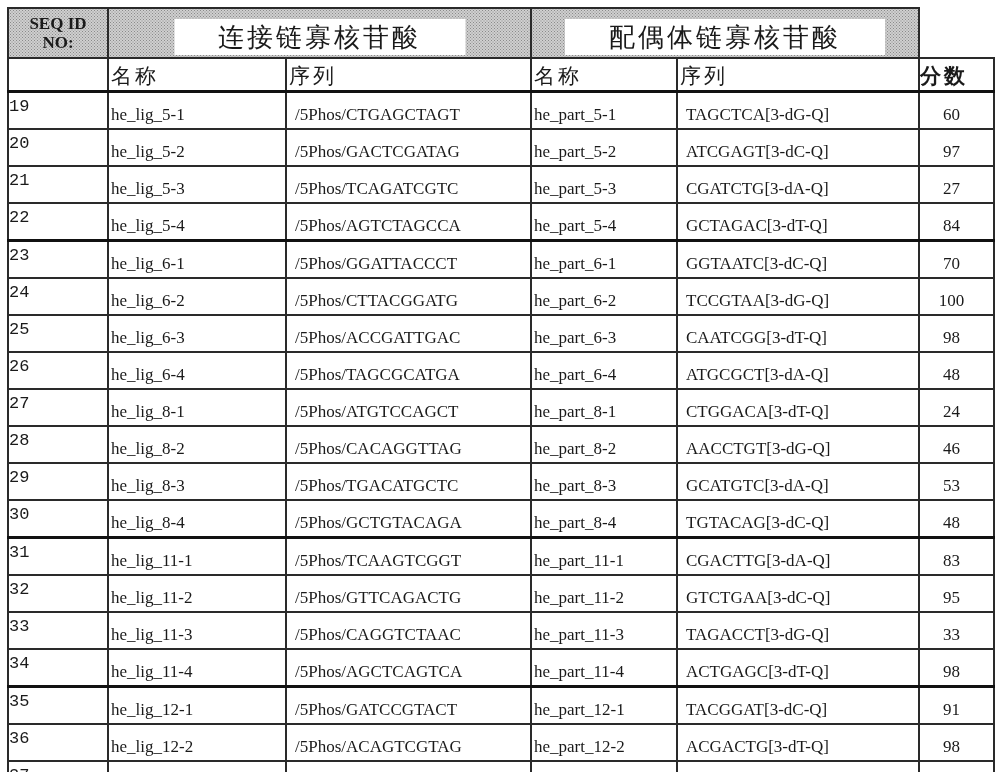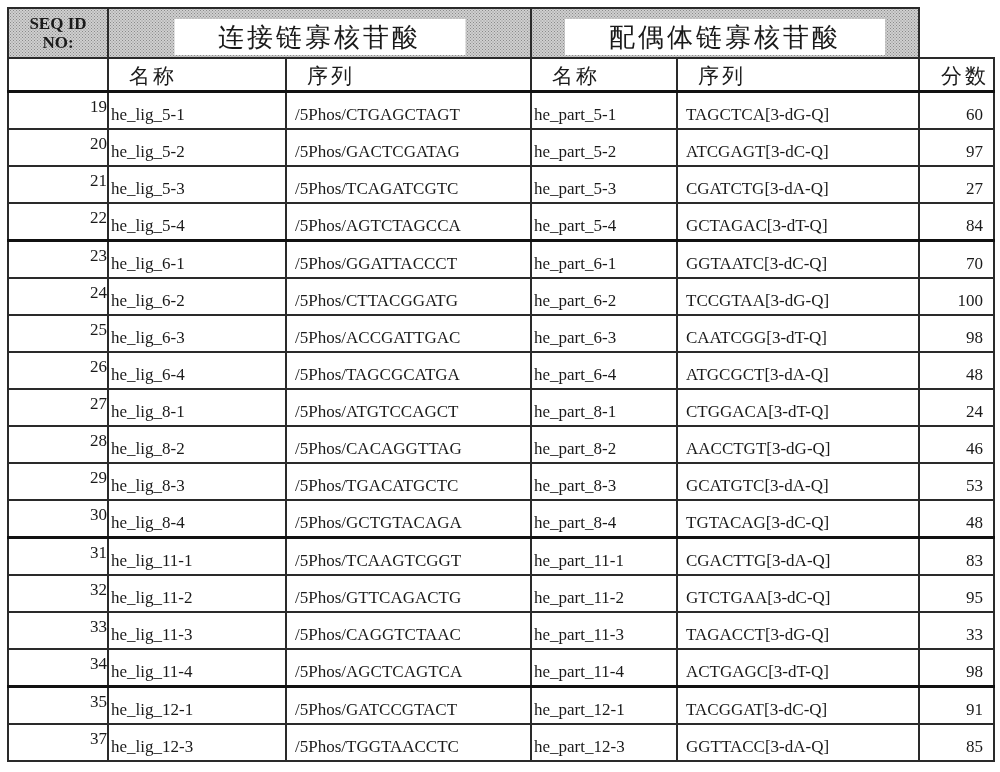--- a/index.html
+++ b/index.html
@@ -16,28 +16,28 @@
     background-size: 3px 3px;
     background-position: 0 0, 1.5px 1.5px;
   }
   .seqhdr { height: 48px; text-align: center; font-weight: bold; font-size: 17px; line-height: 19px; }
   .grouphdr { height: 48px; position: relative; }
   .grouphdr .lbl { position: absolute; left: 50%; bottom: 2px; transform: translateX(-50%);
                    background: #ffffff; padding: 1px 44px 0 44px; font-size: 26px;
                    letter-spacing: 3px; font-family: "DejaVu Serif", serif; }
   .blankcorner { border: none; background: #fff; }
   .subhdr td { height: 31px; font-size: 21px; font-family: "DejaVu Serif", serif; letter-spacing: 3px;
-               vertical-align: bottom; padding-left: 20px; padding-bottom: 0px; }
+               vertical-align: bottom; padding-left: 2px; padding-bottom: 0px; }
   .subhdr td.empty { padding: 0; }
-  .subhdr td.score { text-align: right; padding-right: 4px; padding-left: 0; }
+  .subhdr td.score { padding-right: 4px; padding-left: 0; font-weight: bold; }
   tr.row td { height: 31px; font-size: 17px; }
-  td.id { text-align: right; vertical-align: top; padding-top: 4px; }
+  td.id { text-align: left; vertical-align: top; padding-top: 4px; font-family: Liberation Mono, monospace; }
   td.nm { vertical-align: bottom; padding-left: 2px; padding-bottom: 3px; }
   td.sq { vertical-align: bottom; padding-left: 8px; padding-bottom: 3px; }
-  td.sc { text-align: right; vertical-align: bottom; padding-right: 10px; padding-bottom: 3px; }
+  td.sc { text-align: center; vertical-align: bottom; padding-right: 10px; padding-bottom: 3px; }
   tr.thick td { border-bottom: 3px solid #111; }
 </style>
 </head>
 <body>
 
 <div class="tbl">
   <table>
     <colgroup>
       <col style="width:100px">
       <col style="width:178px">
@@ -198,20 +198,28 @@
         </tr>
         <tr class="row">
           <td class="id">35</td>
           <td class="nm">he_lig_12-1</td>
           <td class="sq">/5Phos/GATCCGTACT</td>
           <td class="nm">he_part_12-1</td>
           <td class="sq">TACGGAT[3-dC-Q]</td>
           <td class="sc">91</td>
         </tr>
         <tr class="row">
+          <td class="id">36</td>
+          <td class="nm">he_lig_12-2</td>
+          <td class="sq">/5Phos/ACAGTCGTAG</td>
+          <td class="nm">he_part_12-2</td>
+          <td class="sq">ACGACTG[3-dT-Q]</td>
+          <td class="sc">98</td>
+        </tr>
+        <tr class="row">
           <td class="id">37</td>
           <td class="nm">he_lig_12-3</td>
           <td class="sq">/5Phos/TGGTAACCTC</td>
           <td class="nm">he_part_12-3</td>
           <td class="sq">GGTTACC[3-dA-Q]</td>
           <td class="sc">85</td>
         </tr>
       </tbody>
   </table>
 </div>

